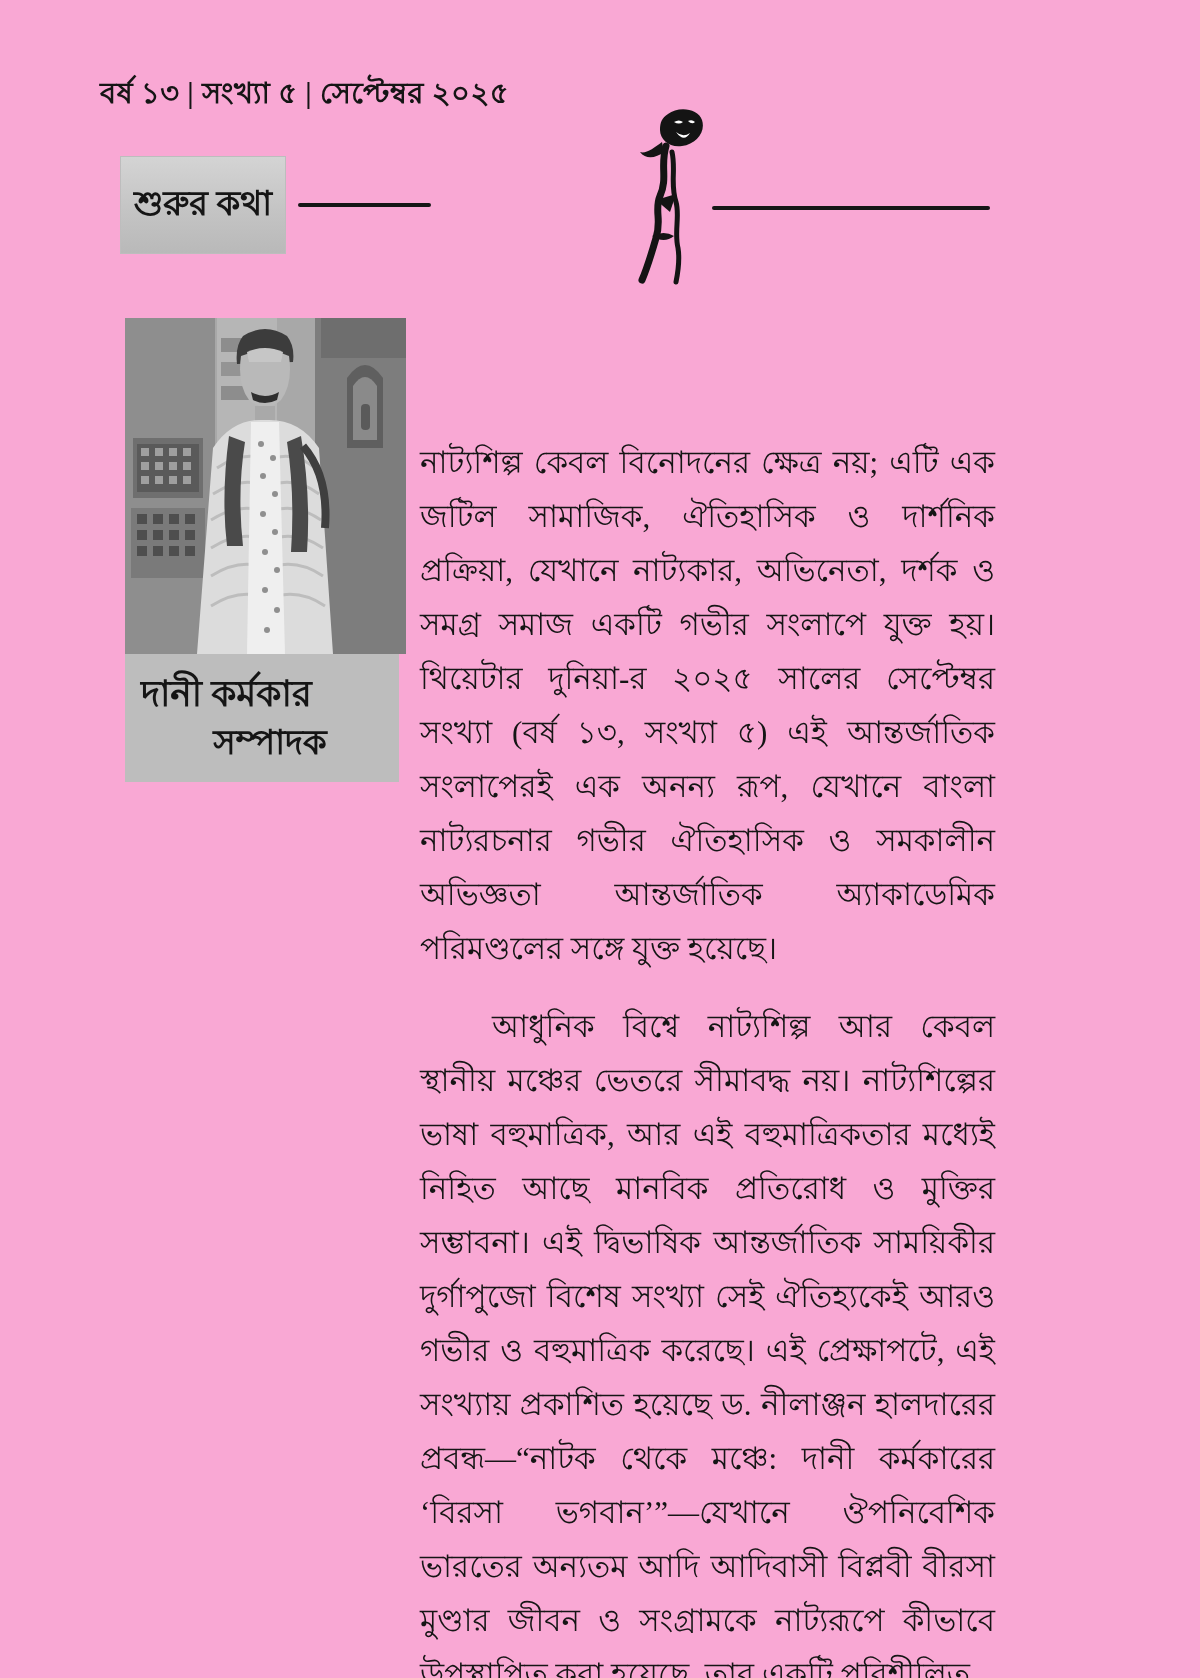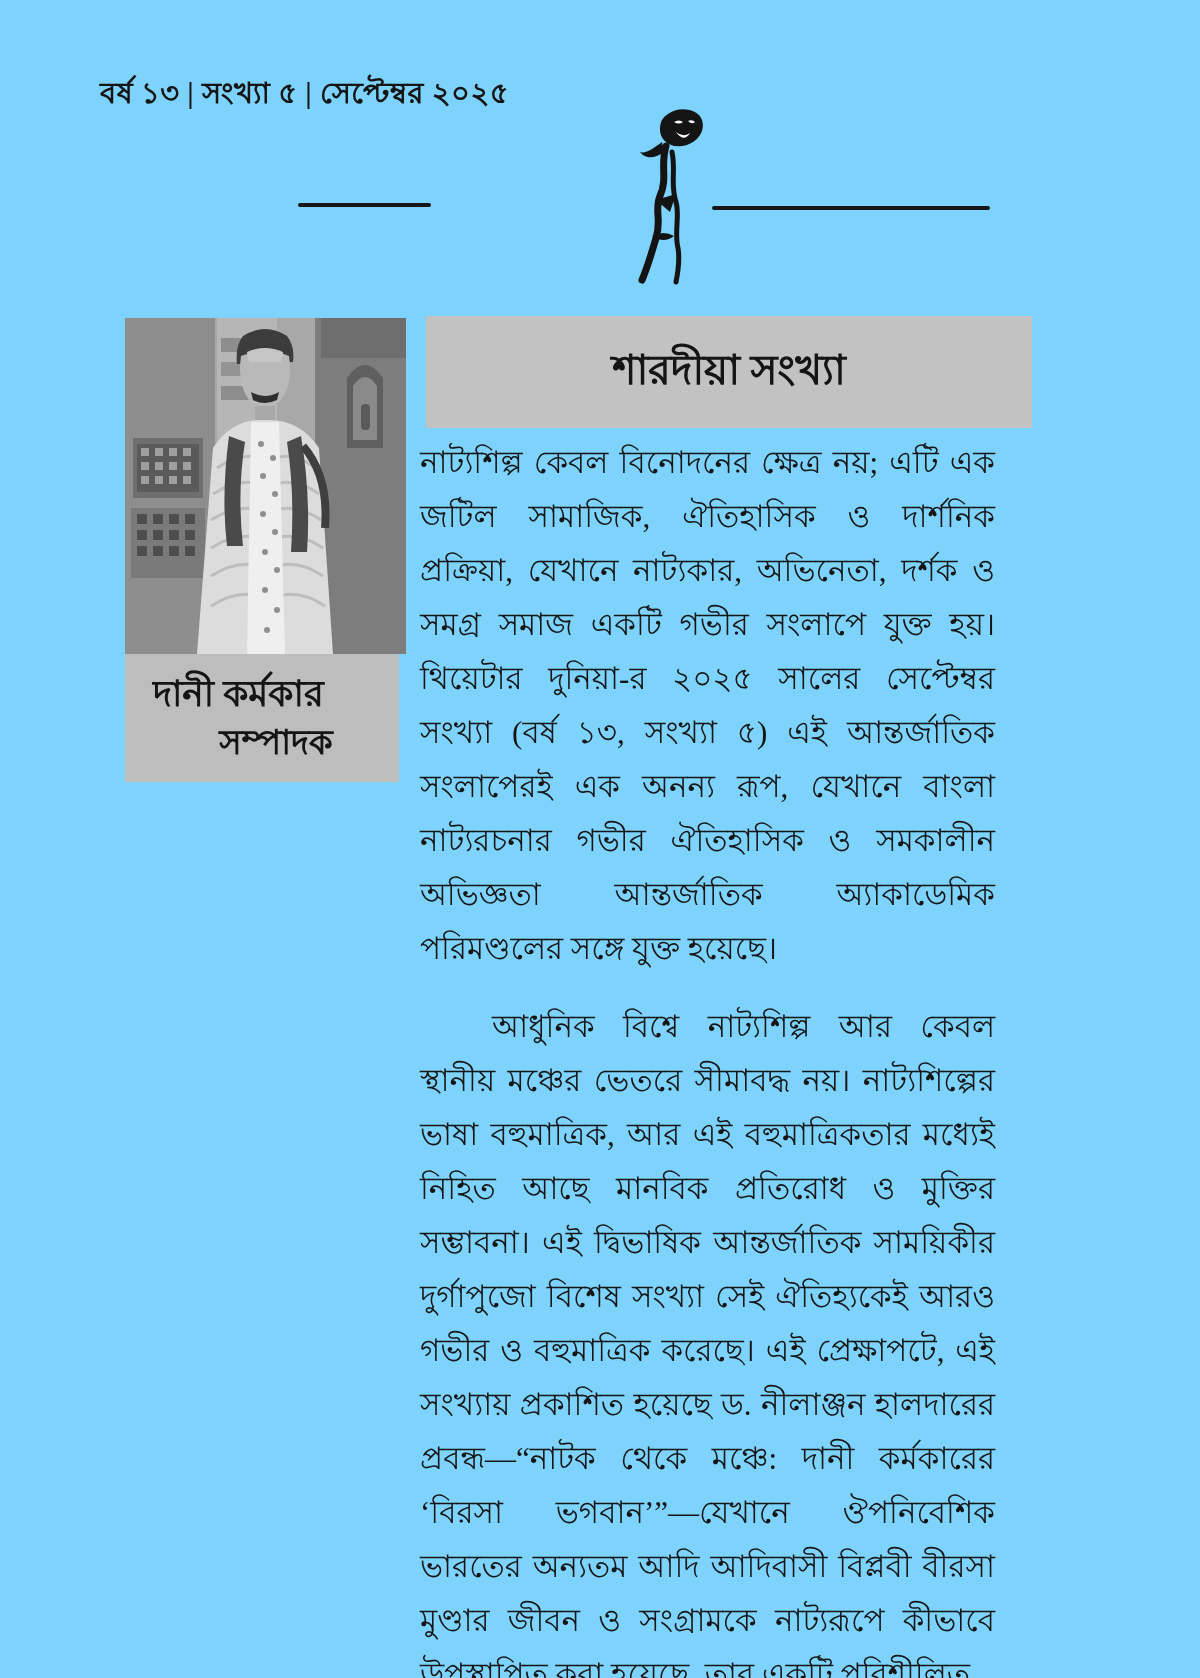--- a/index.html
+++ b/index.html
@@ -1,19 +1,19 @@
 <!DOCTYPE html>
 <html><head>
 <meta charset="utf-8">
 <style>
   html,body{margin:0;padding:0;background:#ffffff;}
   .page{
     position:relative;
     width:1200px;height:1678px;
-    background:#7dd3fc;
+    background:#f9a8d4;
     font-family:"Liberation Serif","DejaVu Sans",serif;
     color:#151515;
     overflow:hidden;
   }
   .meta-line{
     position:absolute;left:100px;top:70px;
     font-size:29px;font-weight:bold;letter-spacing:.5px;
     white-space:nowrap;
   }
   .section-box{
@@ -34,21 +34,21 @@
   .logo-text .l2{display:block;text-align:center;padding-left:56px;}
   .logo-figure{position:absolute;left:632px;top:108px;width:84px;height:178px;}
   .photo{
     position:absolute;left:125px;top:318px;width:281px;height:336px;
     background:#9c9c9c;overflow:hidden;
   }
   .caption-box{
     position:absolute;left:125px;top:654px;width:274px;height:128px;
     background:#bdbdbd;
     display:flex;flex-direction:column;justify-content:center;
-    padding-left:28px;box-sizing:border-box;gap:10px;
+    padding-left:16px;box-sizing:border-box;gap:10px;
   }
   .caption-name{font-size:36px;font-weight:bold;line-height:1.1;}
   .caption-role{font-size:34px;font-weight:bold;line-height:1.1;text-align:center;}
   .article-header{
     position:absolute;left:426px;top:316px;width:606px;height:112px;
     background:#c2c2c2;
     display:flex;align-items:center;justify-content:center;
     font-size:41px;font-weight:bold;
   }
   .body-col{
@@ -60,20 +60,23 @@
   .it{}
   .bd{font-weight:normal;}
 </style>
 </head>
 <body>
 
 <div class="page">
 
   <div class="meta-line">বর্ষ ১৩ | সংখ্যা ৫ | সেপ্টেম্বর ২০২৫</div>
 
+  <div class="section-box">
+    <span>শুরুর কথা</span>
+  </div>
 
   <div class="rule rule-left"></div>
   <div class="rule rule-right"></div>
 
   <div class="logo-figure">
     <svg viewBox="0 0 84 178" width="84" height="178" xmlns="http://www.w3.org/2000/svg">
 
       <path d="M36 6 C46 -2 66 0 70 12 C74 24 64 36 50 38 C38 40 28 32 28 22 C28 14 30 10 36 6 Z" fill="#141414"></path>
       <path d="M42 14 q5 -3 9 0 q-4 3 -9 0z" fill="#ffffff"></path>
       <path d="M56 13 q4 -2 7 1 q-3 3 -7 -1z" fill="#ffffff"></path>
@@ -182,22 +185,19 @@
 
       <path d="M178 128 q26 30 22 82" stroke="#3f3f3f" stroke-width="8" fill="none"></path>
     </svg>
   </div>
 
   <div class="caption-box">
     <div class="caption-name">দানী কর্মকার</div>
     <div class="caption-role">সম্পাদক</div>
   </div>
 
-  <div class="article-header">
-    <span>শারদীয়া সংখ্যা</span>
-  </div>
 
   <div class="body-col">
     <p><span>নাট্যশিল্প কেবল বিনোদনের ক্ষেত্র নয়; এটি এক জটিল সামাজিক, ঐতিহাসিক ও দার্শনিক প্রক্রিয়া, যেখানে নাট্যকার, অভিনেতা, দর্শক ও সমগ্র সমাজ একটি গভীর সংলাপে যুক্ত হয়। </span><span class="it">থিয়েটার দুনিয়া</span><span>-র ২০২৫ সালের সেপ্টেম্বর সংখ্যা (বর্ষ ১৩, সংখ্যা ৫) এই আন্তর্জাতিক সংলাপেরই এক অনন্য রূপ, যেখানে বাংলা নাট্যরচনার গভীর ঐতিহাসিক ও সমকালীন অভিজ্ঞতা আন্তর্জাতিক অ্যাকাডেমিক পরিমণ্ডলের সঙ্গে যুক্ত হয়েছে।</span></p>
     <p><span>আধুনিক বিশ্বে নাট্যশিল্প আর কেবল স্থানীয় মঞ্চের ভেতরে সীমাবদ্ধ নয়। নাট্যশিল্পের ভাষা বহুমাত্রিক, আর এই বহুমাত্রিকতার মধ্যেই নিহিত আছে মানবিক প্রতিরোধ ও মুক্তির সম্ভাবনা। এই দ্বিভাষিক আন্তর্জাতিক সাময়িকীর দুর্গাপুজো বিশেষ সংখ্যা সেই ঐতিহ্যকেই আরও গভীর ও বহুমাত্রিক করেছে। এই প্রেক্ষাপটে, এই সংখ্যায় প্রকাশিত হয়েছে ড. নীলাঞ্জন হালদারের প্রবন্ধ—</span><span class="bd">“নাটক থেকে মঞ্চে: দানী কর্মকারের ‘বিরসা ভগবান’”</span><span>—যেখানে ঔপনিবেশিক ভারতের অন্যতম আদি আদিবাসী বিপ্লবী বীরসা মুণ্ডার জীবন ও সংগ্রামকে নাট্যরূপে কীভাবে উপস্থাপিত করা হয়েছে, তার একটি পরিশীলিত</span></p>
   </div>
 
 </div>
 
 </body></html>

